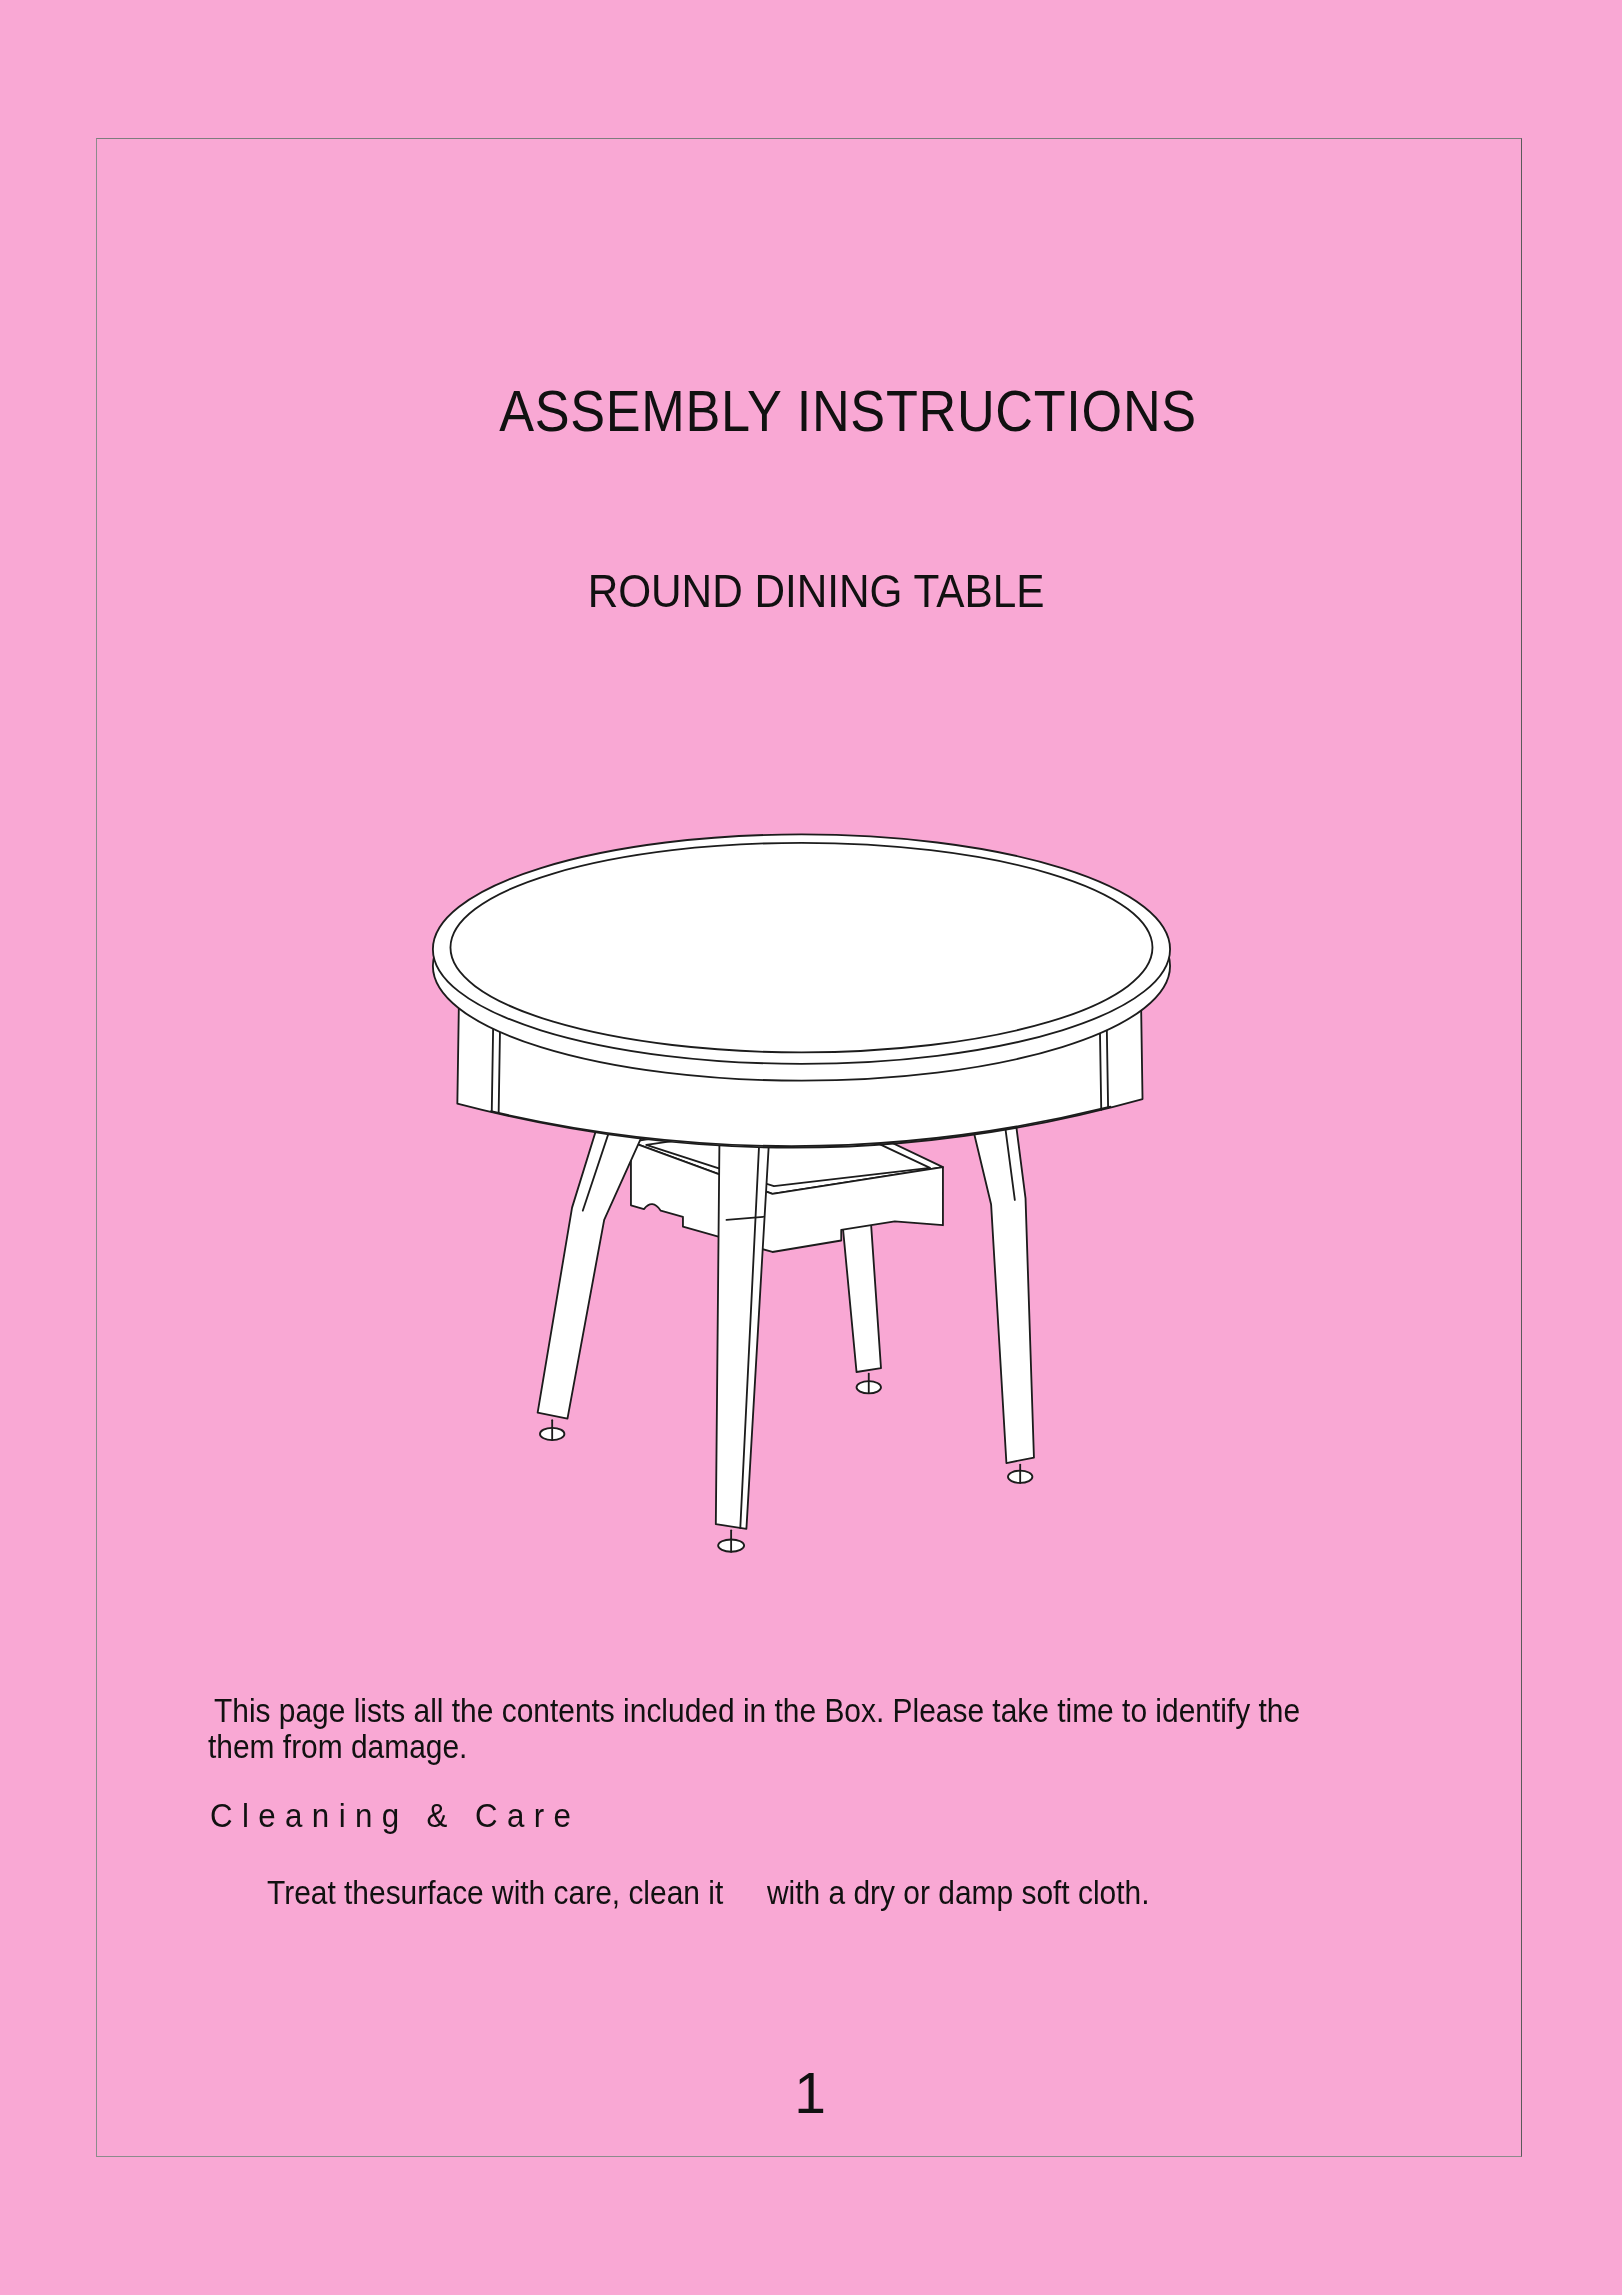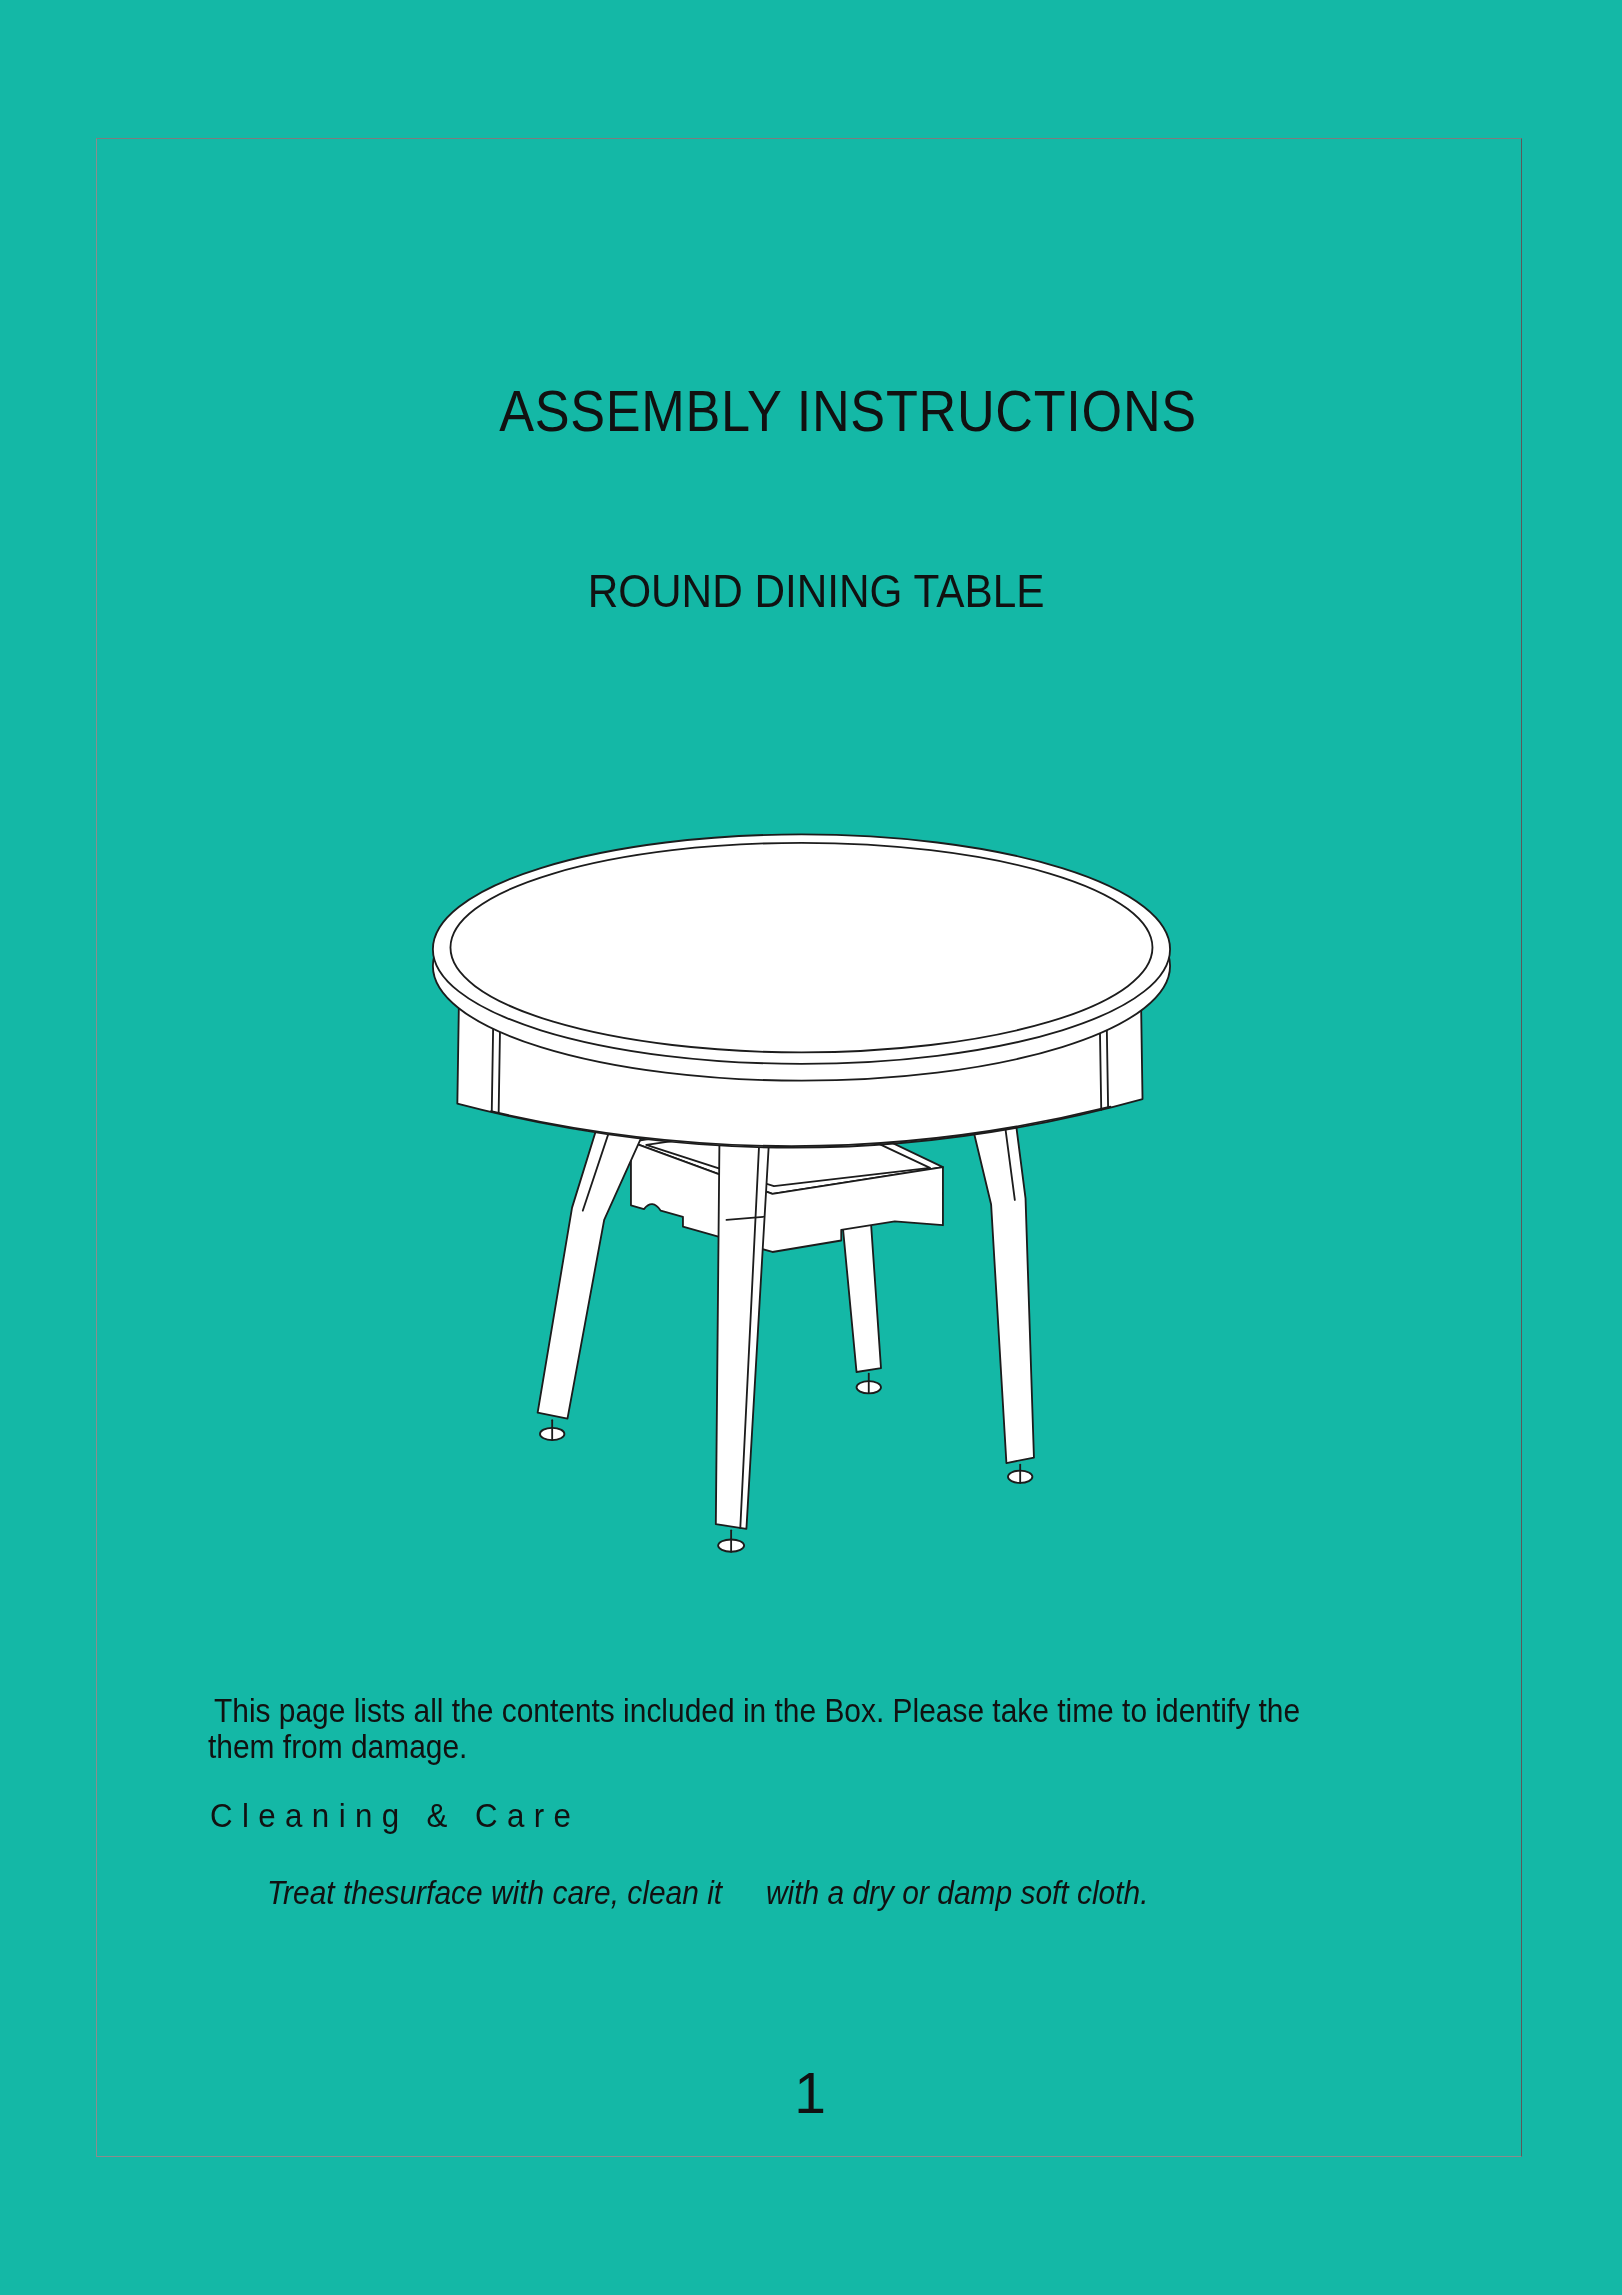--- a/index.html
+++ b/index.html
@@ -1,19 +1,19 @@
 <!DOCTYPE html>
 <html style="font-size:12.2px"><head>
 <meta charset="utf-8">
 <style>
   html,body{margin:0;padding:0;background:#ffffff;}
   .canvas{
     position:relative;
     width:1622px;height:2295px;
-    background:#14b8a6;
+    background:#f9a8d4;
     font-family:"Liberation Sans", sans-serif;
     color:#111;
     overflow:hidden;
   }
   .page-border{
     position:absolute;
     left:96px;top:138px;
     width:1426px;height:2019px;
     border:1.5px solid #8c8c8c;
     border-top-color:#7d7d7d;
@@ -49,21 +49,21 @@
     position:absolute;
     left:210px;top:1798px;
     font-size:34px;line-height:35px;
     letter-spacing:0.30em;
     white-space:pre;
     transform:scaleX(0.92);transform-origin:left center;
   }
   .care{
     position:absolute;
     left:210px;top:1835px;
-    font-size:34px;line-height:38px;font-style:italic;
+    font-size:34px;line-height:38px;
   }
   .line{white-space:pre;}
   .cond{
     display:inline-block;
     transform:scaleX(0.88);
     transform-origin:left center;
     white-space:pre;
   }
   .overlap{
     display:inline-block;

